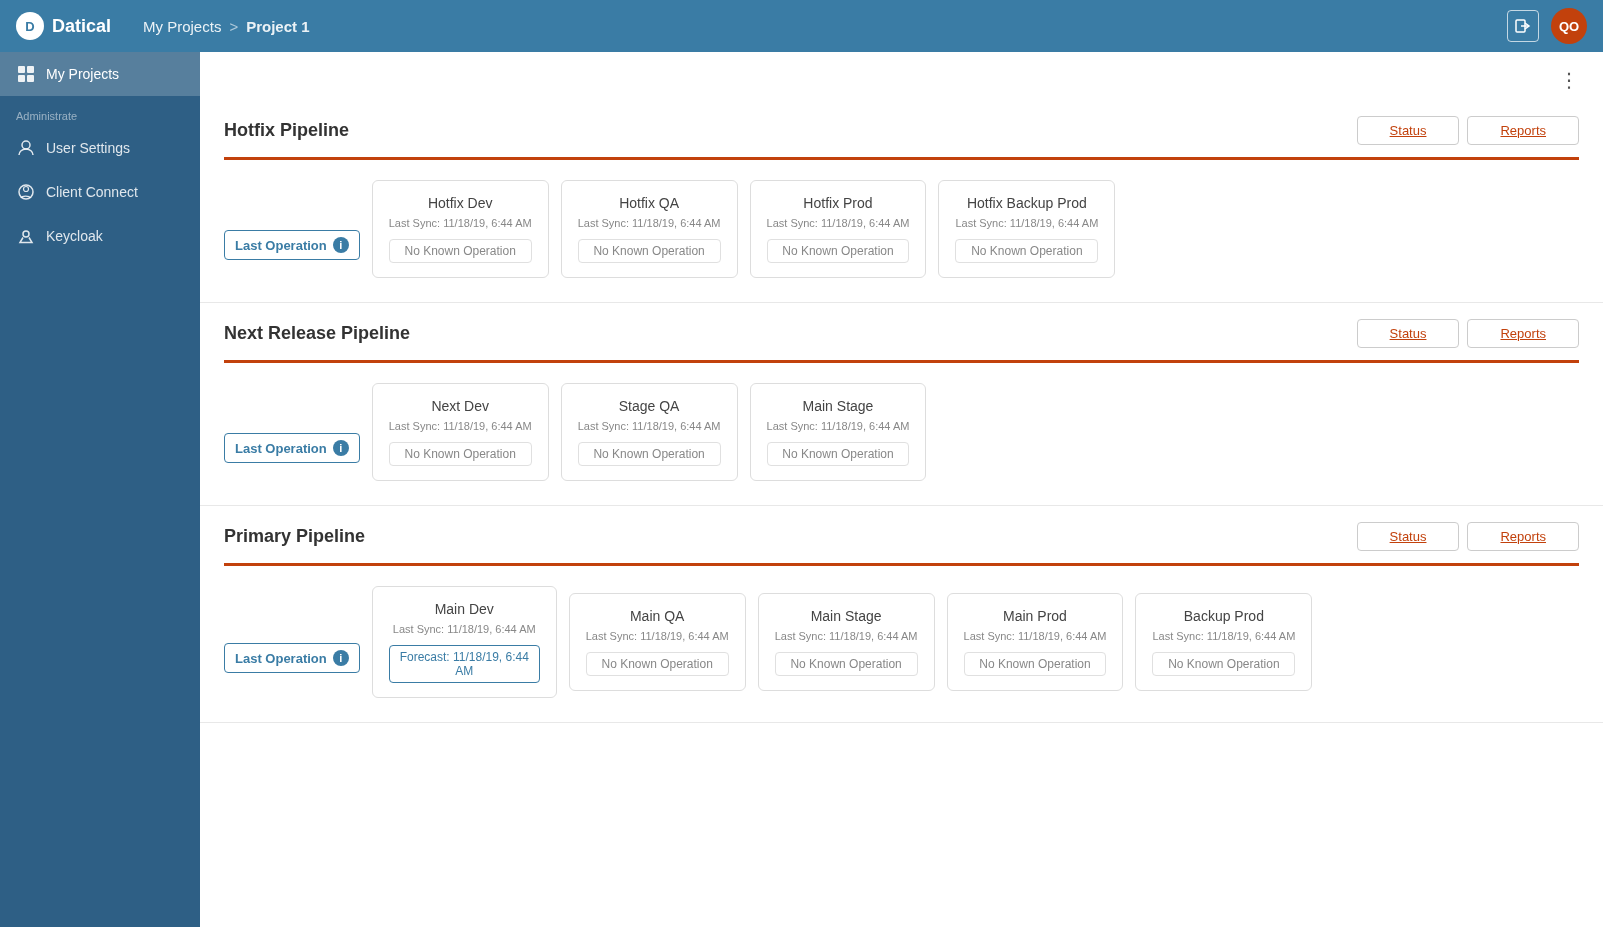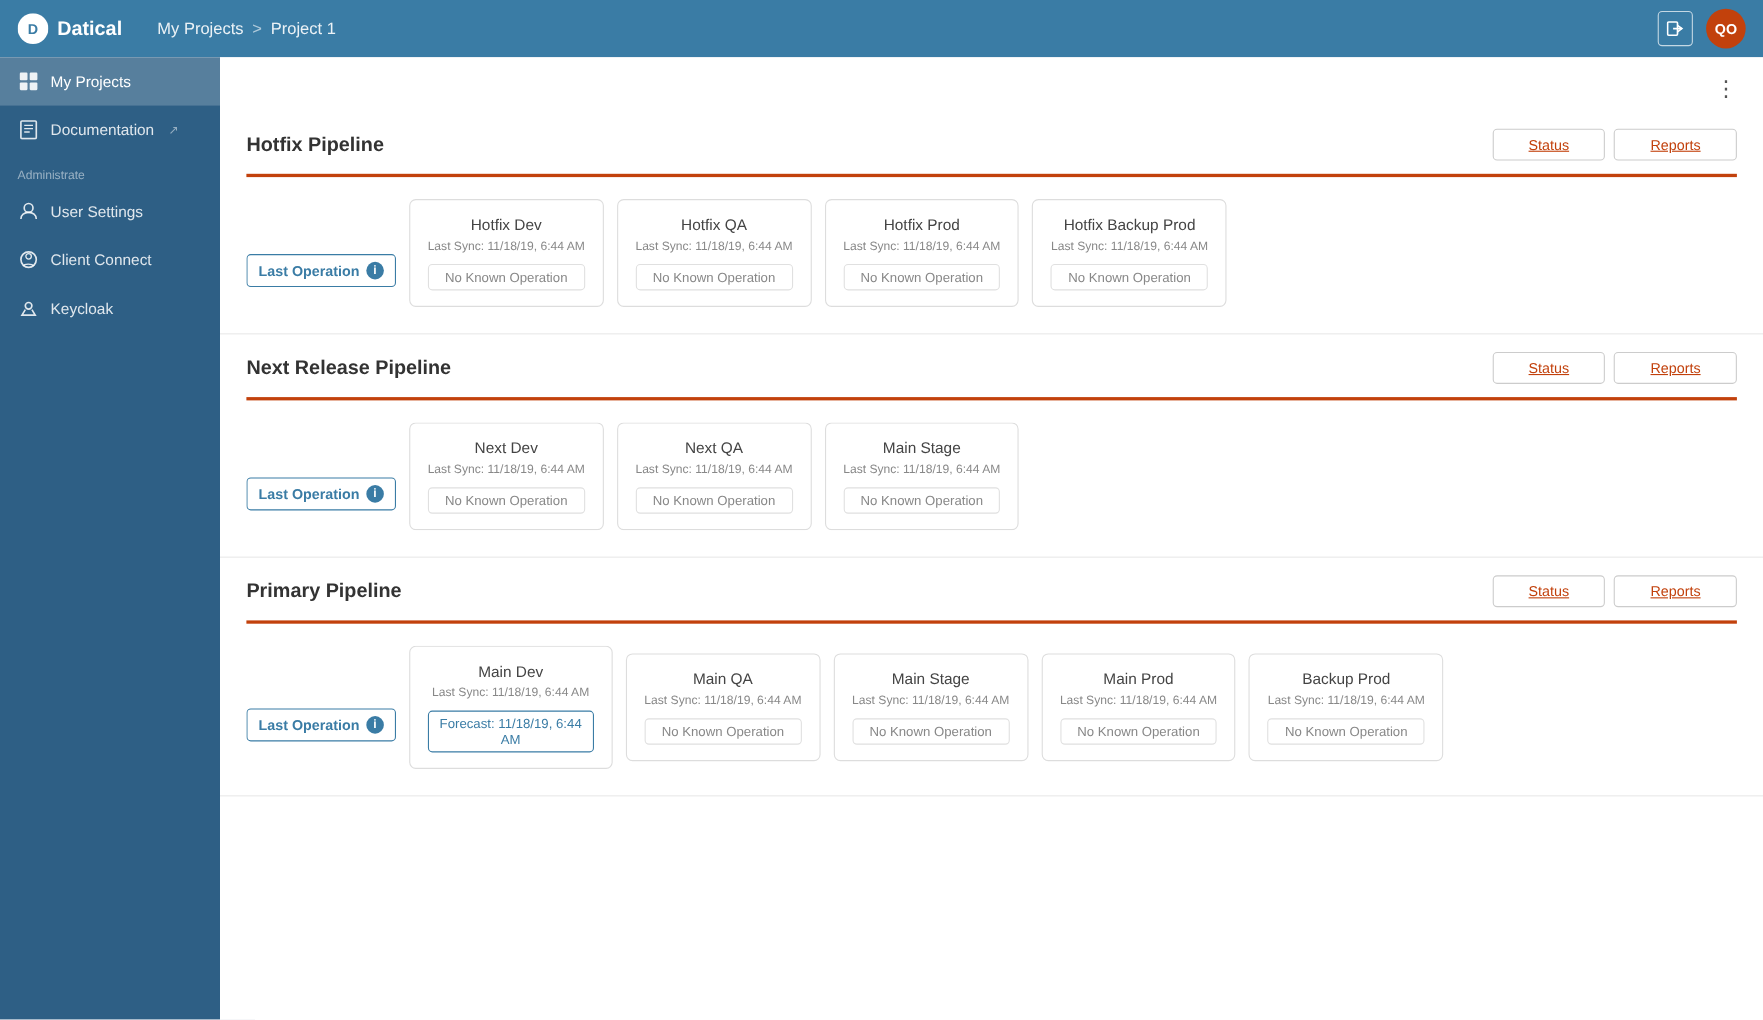--- a/index.html
+++ b/index.html
@@ -27,21 +27,21 @@
       color: white;
     }
     .breadcrumb {
       display: flex;
       align-items: center;
       gap: 8px;
       font-size: 15px;
       color: rgba(255,255,255,0.9);
     }
     .breadcrumb-sep { color: rgba(255,255,255,0.6); }
-    .breadcrumb-current { font-weight: 400; text-align: center; }
+    .breadcrumb-current { font-weight: 700; text-align: center; }
     .topnav-right {
       margin-left: auto;
       display: flex;
       align-items: center;
       gap: 12px;
     }
     .topnav-icon-btn {
       width: 32px;
       height: 32px;
       border: 1.5px solid rgba(255,255,255,0.7);
@@ -287,32 +287,20 @@
       <span class="sidebar-item-icon">
         <svg width="18" height="18" viewBox="0 0 18 18" fill="none">
           <rect x="1" y="1" width="7" height="7" rx="1" fill="white" opacity="0.9"></rect>
           <rect x="10" y="1" width="7" height="7" rx="1" fill="white" opacity="0.9"></rect>
           <rect x="1" y="10" width="7" height="7" rx="1" fill="white" opacity="0.9"></rect>
           <rect x="10" y="10" width="7" height="7" rx="1" fill="white" opacity="0.9"></rect>
         </svg>
       </span>
       <span>My Projects</span>
     </div>
-    <div class="sidebar-item">
-      <span class="sidebar-item-icon">
-        <svg width="18" height="18" viewBox="0 0 18 18" fill="none">
-          <rect x="2" y="1" width="14" height="16" rx="1" fill="none" stroke="rgba(255,255,255,0.85)" stroke-width="1.5"></rect>
-          <line x1="5" y1="5" x2="13" y2="5" stroke="rgba(255,255,255,0.85)" stroke-width="1.2"></line>
-          <line x1="5" y1="8" x2="13" y2="8" stroke="rgba(255,255,255,0.85)" stroke-width="1.2"></line>
-          <line x1="5" y1="11" x2="10" y2="11" stroke="rgba(255,255,255,0.85)" stroke-width="1.2"></line>
-        </svg>
-      </span>
-      <span>Documentation</span>
-      <span class="sidebar-external">↗</span>
-    </div>
 
     <div class="sidebar-section-label">Administrate</div>
 
     <div class="sidebar-item">
       <span class="sidebar-item-icon">
         <svg width="18" height="18" viewBox="0 0 18 18" fill="none">
           <circle cx="9" cy="6" r="4" fill="none" stroke="rgba(255,255,255,0.85)" stroke-width="1.5"></circle>
           <path d="M2 16c0-3.3 3.1-6 7-6s7 2.7 7 6" fill="none" stroke="rgba(255,255,255,0.85)" stroke-width="1.5"></path>
         </svg>
       </span>
@@ -394,21 +382,21 @@
               <div class="last-op-label">
                 <span>Last Operation</span> 
                 <span class="info-icon">i</span>
               </div>
               <div class="stage-card">
                 <div class="stage-name">Next Dev</div>
                 <div class="stage-sync">Last Sync: 11/18/19, 6:44 AM</div>
                 <div class="stage-op">No Known Operation</div>
               </div>
               <div class="stage-card">
-                <div class="stage-name">Next QA</div>
+                <div class="stage-name">Stage QA</div>
                 <div class="stage-sync">Last Sync: 11/18/19, 6:44 AM</div>
                 <div class="stage-op">No Known Operation</div>
               </div>
               <div class="stage-card">
                 <div class="stage-name">Main Stage</div>
                 <div class="stage-sync">Last Sync: 11/18/19, 6:44 AM</div>
                 <div class="stage-op">No Known Operation</div>
               </div>
             </div>
           </div>

